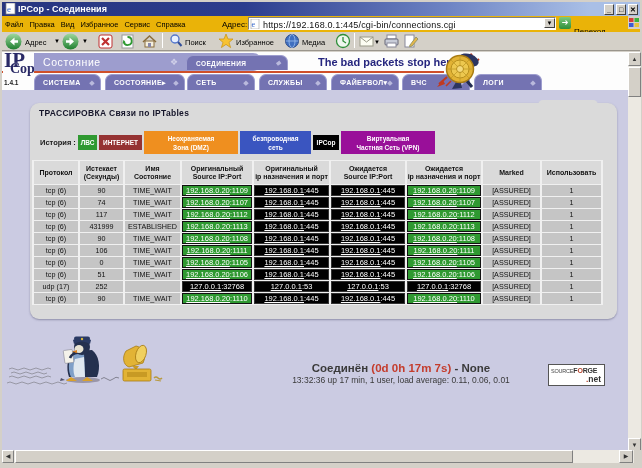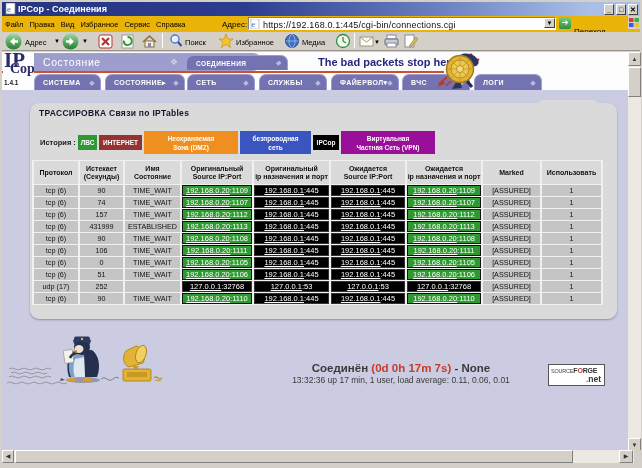--- a/index.html
+++ b/index.html
@@ -366,21 +366,21 @@
               <td>TIME_WAIT</td>
               <td class="zg"><u>192.168.0.20</u>:1107</td>
               <td class="zb"><u>192.168.0.1</u>:445</td>
               <td class="zb"><u>192.168.0.1</u>:445</td>
               <td class="zg"><u>192.168.0.20</u>:1107</td>
               <td>[ASSURED]</td>
               <td>1</td>
             </tr>
         <tr>
               <td>tcp (6)</td>
-              <td>157</td>
+              <td>117</td>
               <td>TIME_WAIT</td>
               <td class="zg"><u>192.168.0.20</u>:1112</td>
               <td class="zb"><u>192.168.0.1</u>:445</td>
               <td class="zb"><u>192.168.0.1</u>:445</td>
               <td class="zg"><u>192.168.0.20</u>:1112</td>
               <td>[ASSURED]</td>
               <td>1</td>
             </tr>
         <tr>
               <td>tcp (6)</td>

